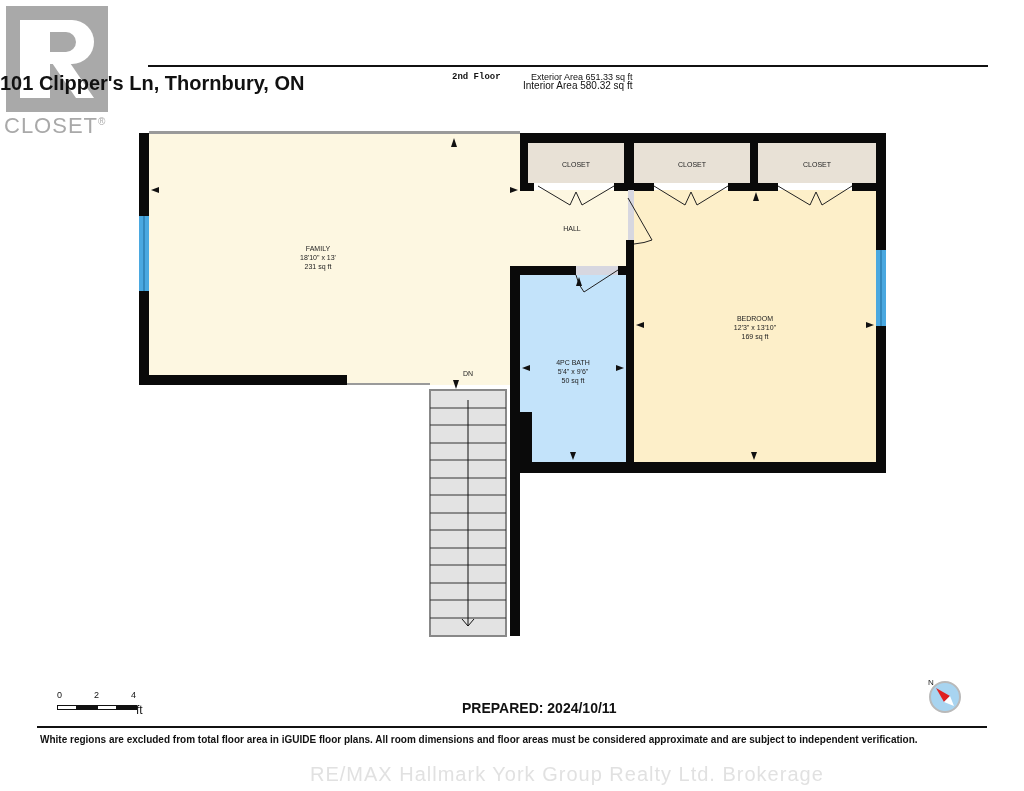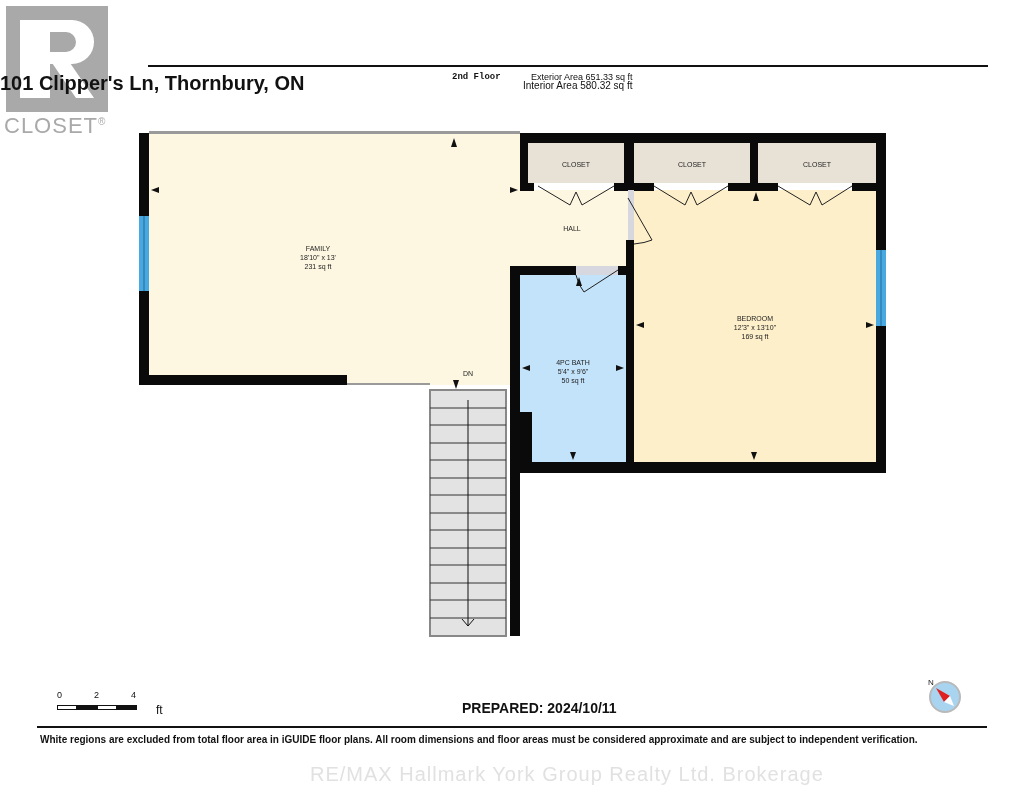--- a/index.html
+++ b/index.html
@@ -156,21 +156,21 @@
 
 <div class="abs scale-num" style="left:57px">0</div>
 <div class="abs scale-num" style="left:94px">2</div>
 <div class="abs scale-num" style="left:131px">4</div>
 <svg class="abs" style="left:57px;top:704px" width="82" height="8">
   <rect x="0.5" y="1.5" width="19" height="4" fill="#fff" stroke="#111" stroke-width="1"></rect>
   <rect x="20" y="1" width="20" height="5" fill="#111"></rect>
   <rect x="40.5" y="1.5" width="19" height="4" fill="#fff" stroke="#111" stroke-width="1"></rect>
   <rect x="60" y="1" width="20" height="5" fill="#111"></rect>
 </svg>
-<div class="abs" style="left:156px;top:703px;font-size:12px">ft</div>
+<div class="abs" style="left:136px;top:703px;font-size:12px">ft</div>
 
 <div class="abs prepared">PREPARED: 2024/10/11</div>
 
 <svg class="abs" style="left:924px;top:676px" width="44" height="42">
   <circle cx="21" cy="21" r="15" fill="#a8d4f0" stroke="#b9b9b9" stroke-width="2"></circle>
   <polygon points="12,12 26,20 20,26" fill="#e02020"></polygon>
   <polygon points="20,26 26,20 30,30" fill="#ffffff"></polygon>
   <text x="4" y="9" font-size="8" fill="#222" font-family="Liberation Sans, sans-serif">N</text>
 </svg>
 

